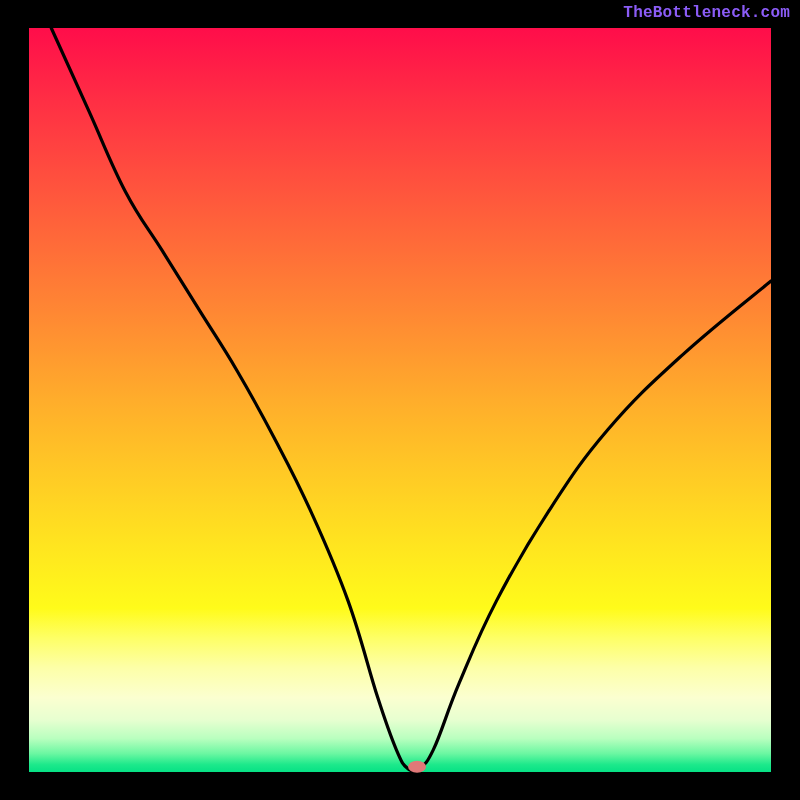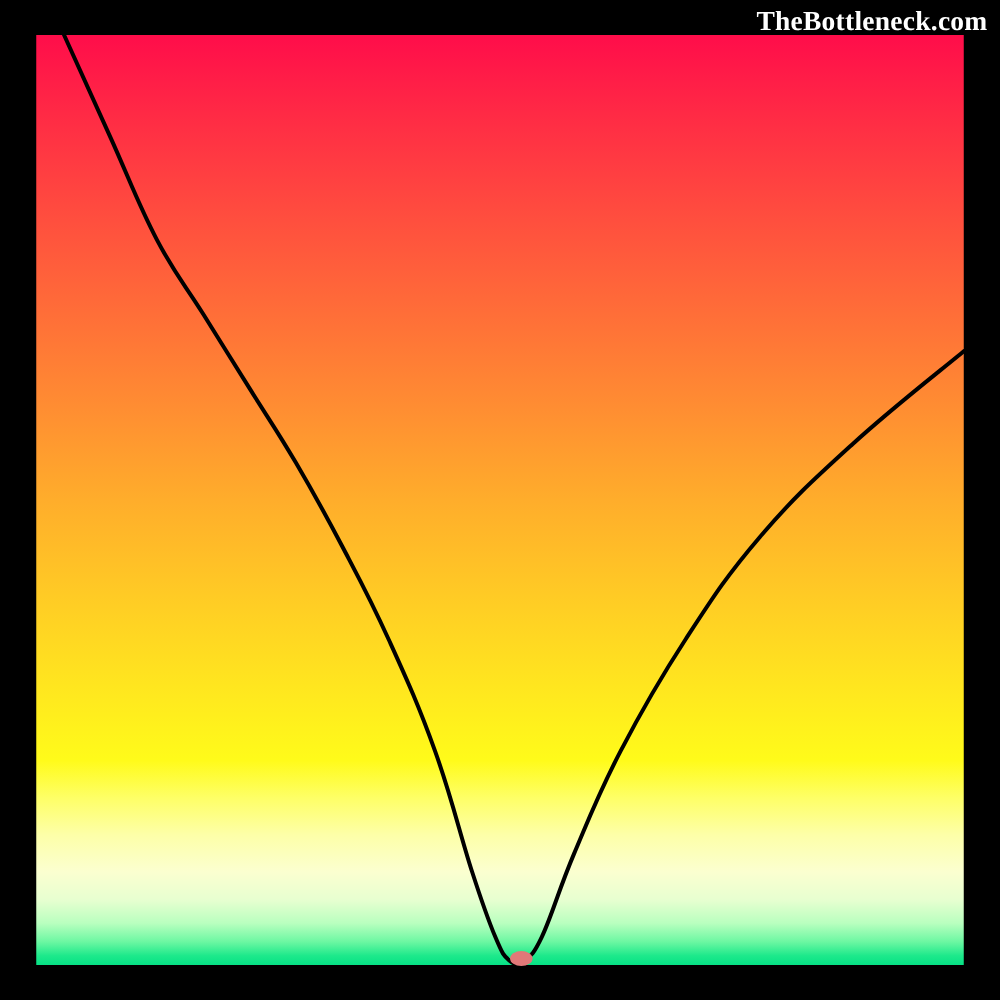--- a/index.html
+++ b/index.html
@@ -15,24 +15,24 @@
     left: 0;
     top: 0;
     width: 800px;
     height: 800px;
     background: #000;
   }
   .watermark {
     position: absolute;
     top: 4px;
     right: 10px;
-    font-family: Liberation Serif, serif;
-    font-size: 22px;
+    font-family: Liberation Mono, monospace;
+    font-size: 16px;
     font-weight: 600;
-    color: #ffffff;
+    color: #8b5cf6;
     letter-spacing: 0.2px;
   }
   svg {
     position: absolute;
     left: 0;
     top: 0;
   }
 </style>
 </head>
 <body>

